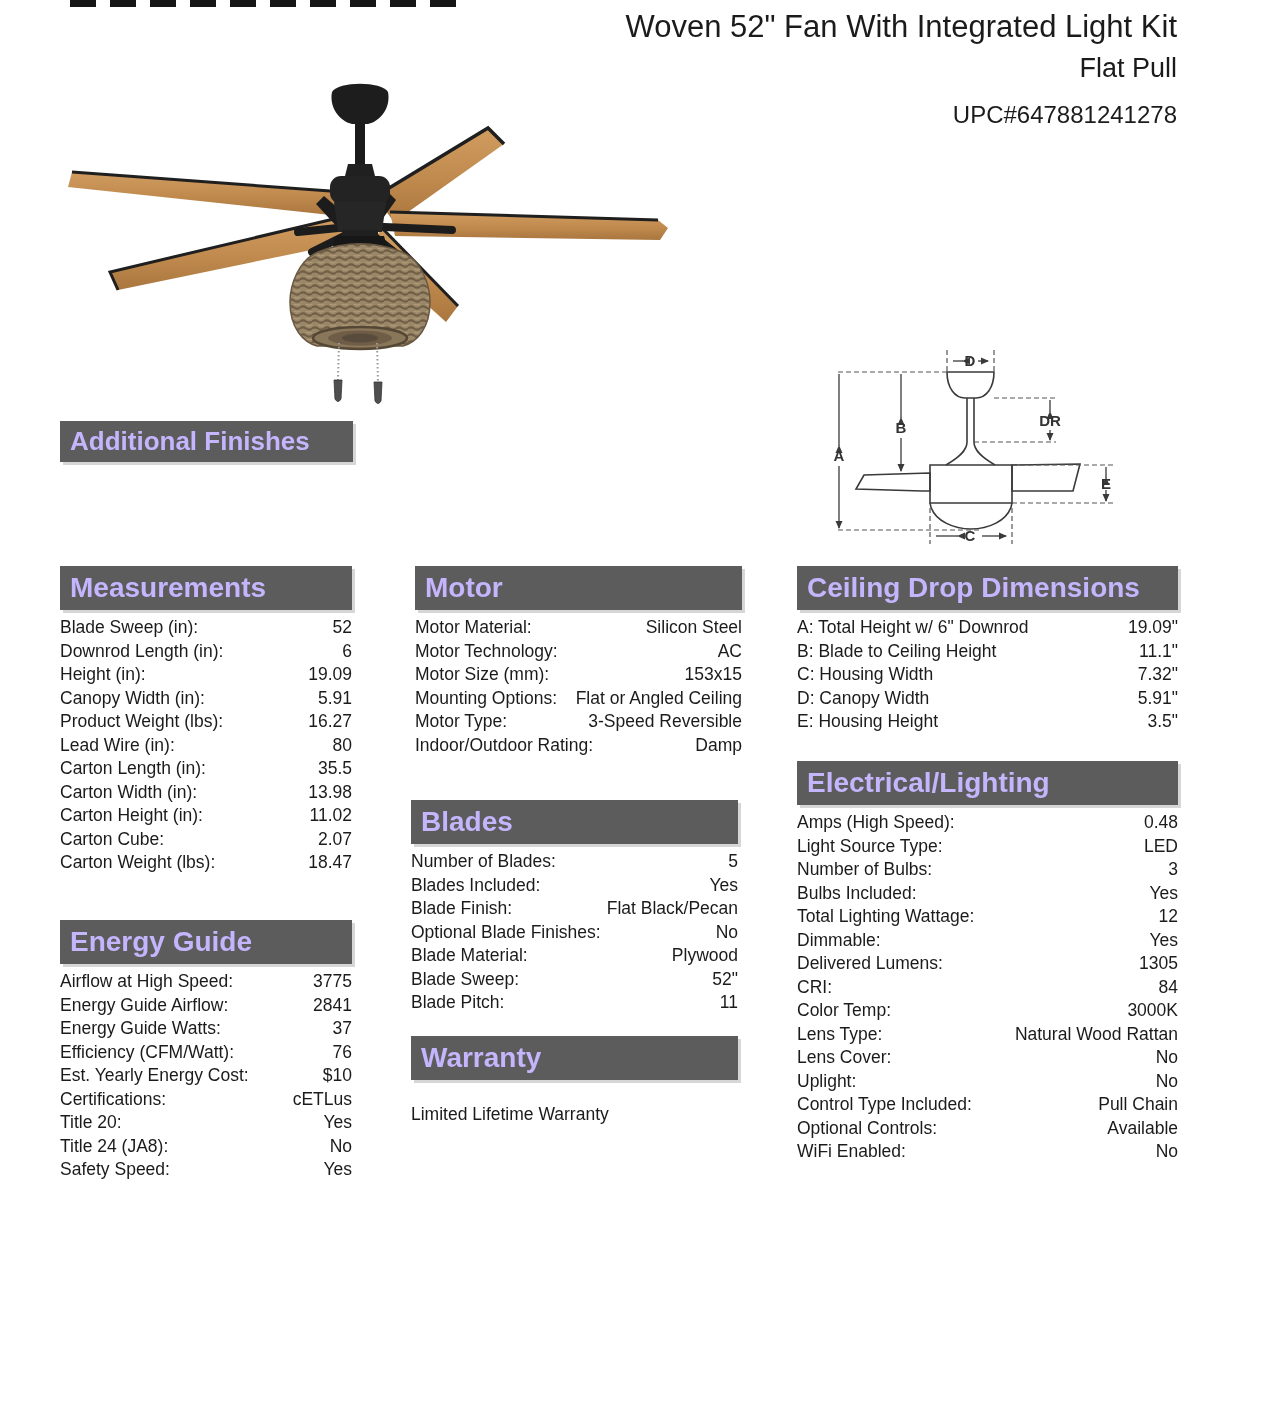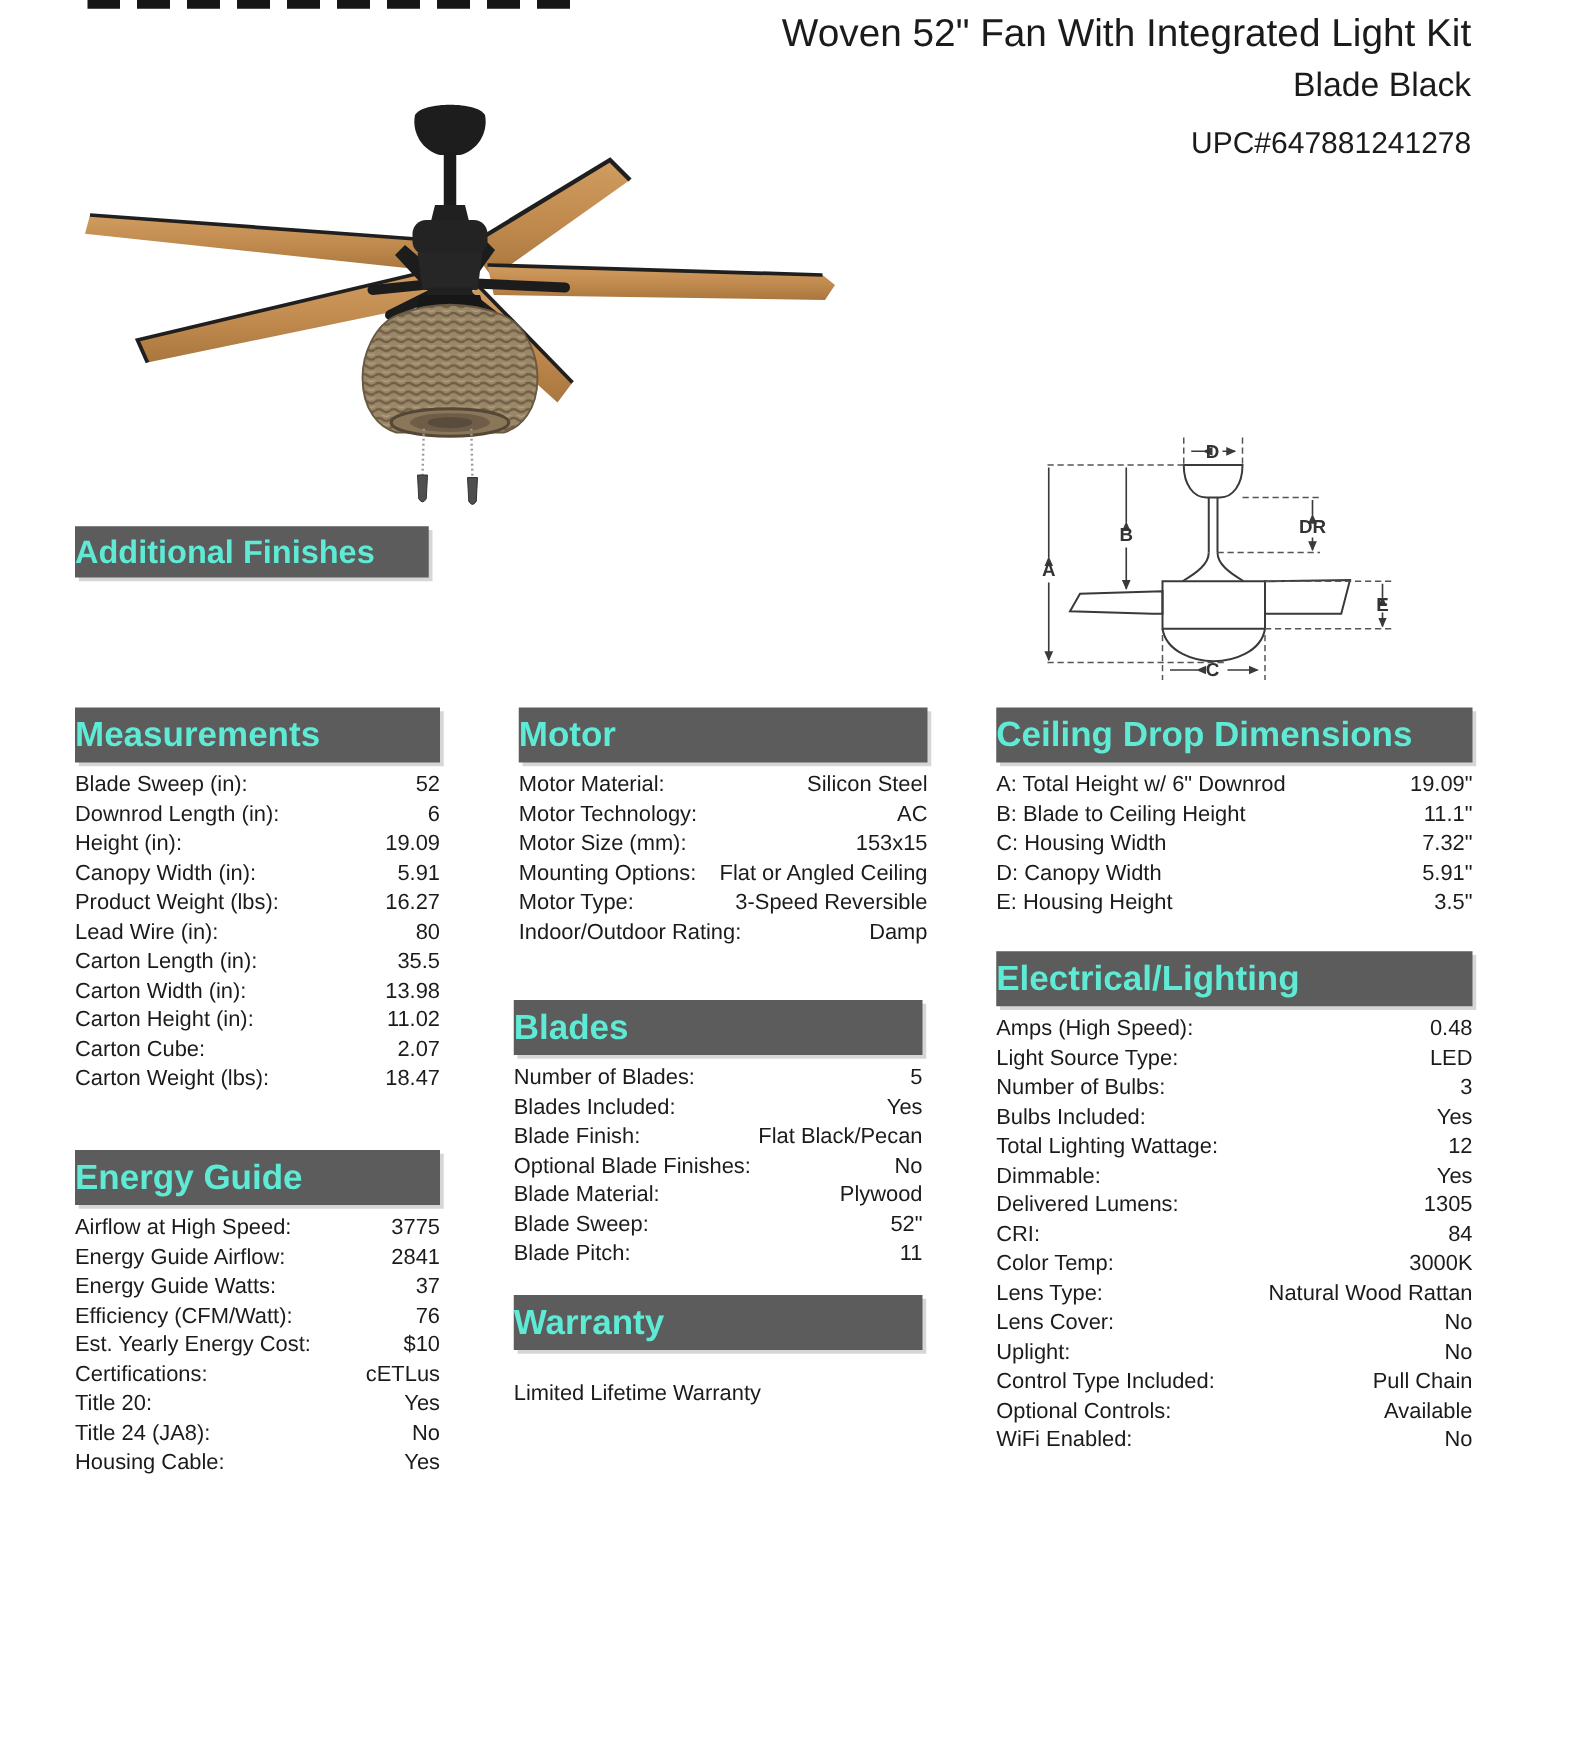--- a/index.html
+++ b/index.html
@@ -10,43 +10,43 @@
   .top-clip{
     position:absolute;left:70px;top:0;width:392px;height:7px;
     background:repeating-linear-gradient(90deg,#161616 0 26px,transparent 26px 40px);
   }
   .title-block{position:absolute;top:8px;right:87px;text-align:right;white-space:nowrap}
   .title{font-size:31px;line-height:38px}
   .finish{font-size:27px;line-height:44px}
   .upc{font-size:24px;line-height:30px;margin-top:10px}
   .figure{position:absolute}
   .bar{
-    background:#5c5c5c;color:#5eead4;font-weight:700;font-size:28px;
-    height:44px;line-height:44px;padding-left:0;box-shadow:3px 3px 0 rgba(0,0,0,0.16);
+    background:#5c5c5c;color:#c4b5fd;font-weight:700;font-size:28px;
+    height:44px;line-height:44px;padding-left:10px;box-shadow:3px 3px 0 rgba(0,0,0,0.16);
     white-space:nowrap;overflow:hidden;
   }
   .bar.small{font-size:26px;height:41px;line-height:41px}
   .spec{position:absolute}
   .rows{padding-top:6px}
   .row{
     display:flex;justify-content:space-between;align-items:baseline;
     font-size:17.5px;line-height:23.5px;white-space:nowrap;
   }
   .row .lbl{text-align:left}
   .row .val{text-align:left}
   .warranty-text{font-size:17.5px;line-height:24px;padding-top:22px}
 </style>
 </head>
 <body>
 
 <div class="top-clip"></div>
 
 <div class="title-block">
   <div class="title">Woven 52" Fan With Integrated Light Kit</div>
-  <div class="finish">Blade Black</div>
+  <div class="finish">Flat Pull</div>
   <div class="upc">UPC#647881241278</div>
 </div>
 
 <div class="figure" style="left:60px;top:80px;width:620px;height:330px">
 <svg width="620" height="330" viewBox="0 0 620 330">
   <defs>
     <linearGradient id="wood" x1="0" y1="0" x2="0" y2="1">
       <stop offset="0" stop-color="#d19c60"></stop>
       <stop offset="0.55" stop-color="#c08a4e"></stop>
       <stop offset="1" stop-color="#a9763e"></stop>
@@ -261,21 +261,21 @@
         <span class="lbl">Title 20:</span>
         <span class="val">Yes</span>
       </div>
 
       <div class="row">
         <span class="lbl">Title 24 (JA8):</span>
         <span class="val">No</span>
       </div>
 
       <div class="row">
-        <span class="lbl">Housing Cable:</span>
+        <span class="lbl">Safety Speed:</span>
         <span class="val">Yes</span>
       </div>
     </div>
 </section>
 
 <section class="spec" style="left:415px;top:566px;width:327px">
   <div class="bar">Motor</div>
   <div class="rows">
 
       <div class="row">

